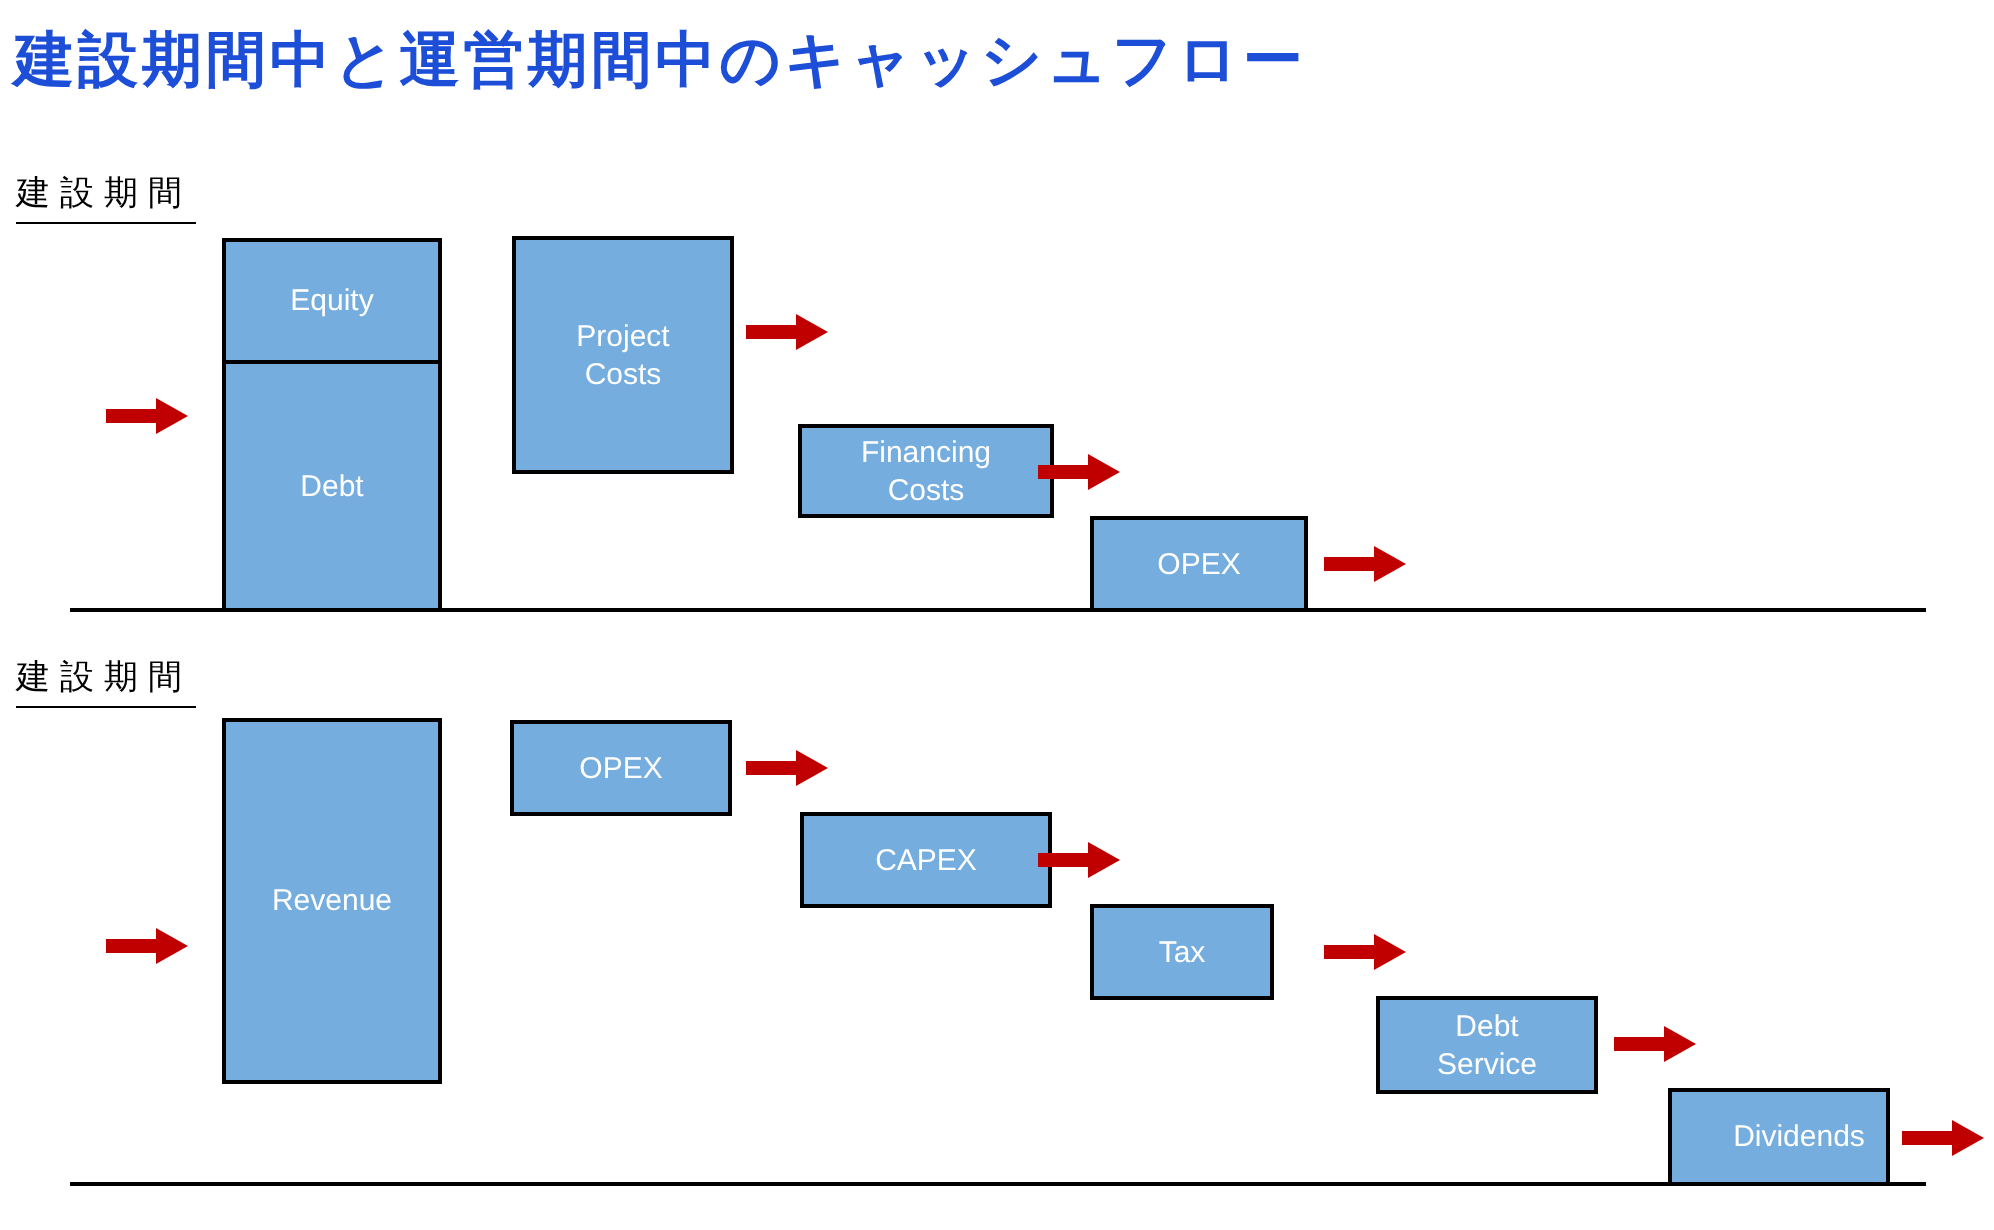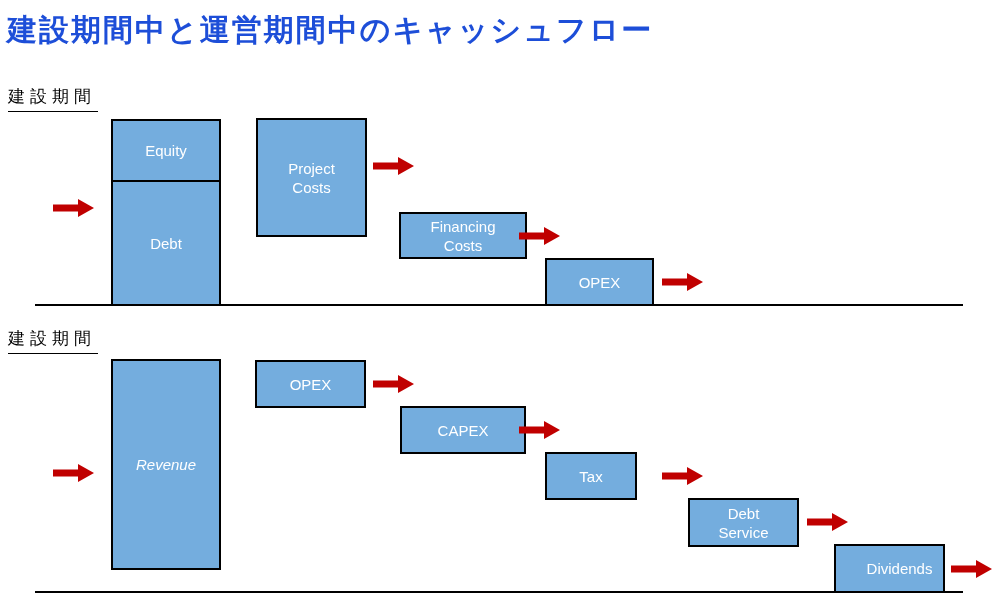--- a/index.html
+++ b/index.html
@@ -107,21 +107,21 @@
 
   <div>
     <div class="section-label" style="left:8px; top:327px;">建設期間</div>
 
     <div class="arrow" style="left:53px; top:464px;">
       <svg class="arrow-svg" viewBox="0 0 41 18">
           <path d="M0 5.5 H25 V0 L41 9 L25 18 V12.5 H0 Z"></path>
         </svg>
     </div>
 
-    <div class="box" style="left:111px; top:359px; width:110px; height:211px;font-style:italic;">Revenue</div>
+    <div class="box" style="left:111px; top:359px; width:110px; height:183px;">Revenue</div>
 
     <div class="box" style="left:255px; top:360px; width:111px; height:48px;">OPEX</div>
     <div class="arrow" style="left:373px; top:375px;">
       <svg class="arrow-svg" viewBox="0 0 41 18">
           <path d="M0 5.5 H25 V0 L41 9 L25 18 V12.5 H0 Z"></path>
         </svg>
     </div>
 
     <div class="box" style="left:400px; top:406px; width:126px; height:48px;">CAPEX</div>
     <div class="arrow" style="left:519px; top:421px;">

